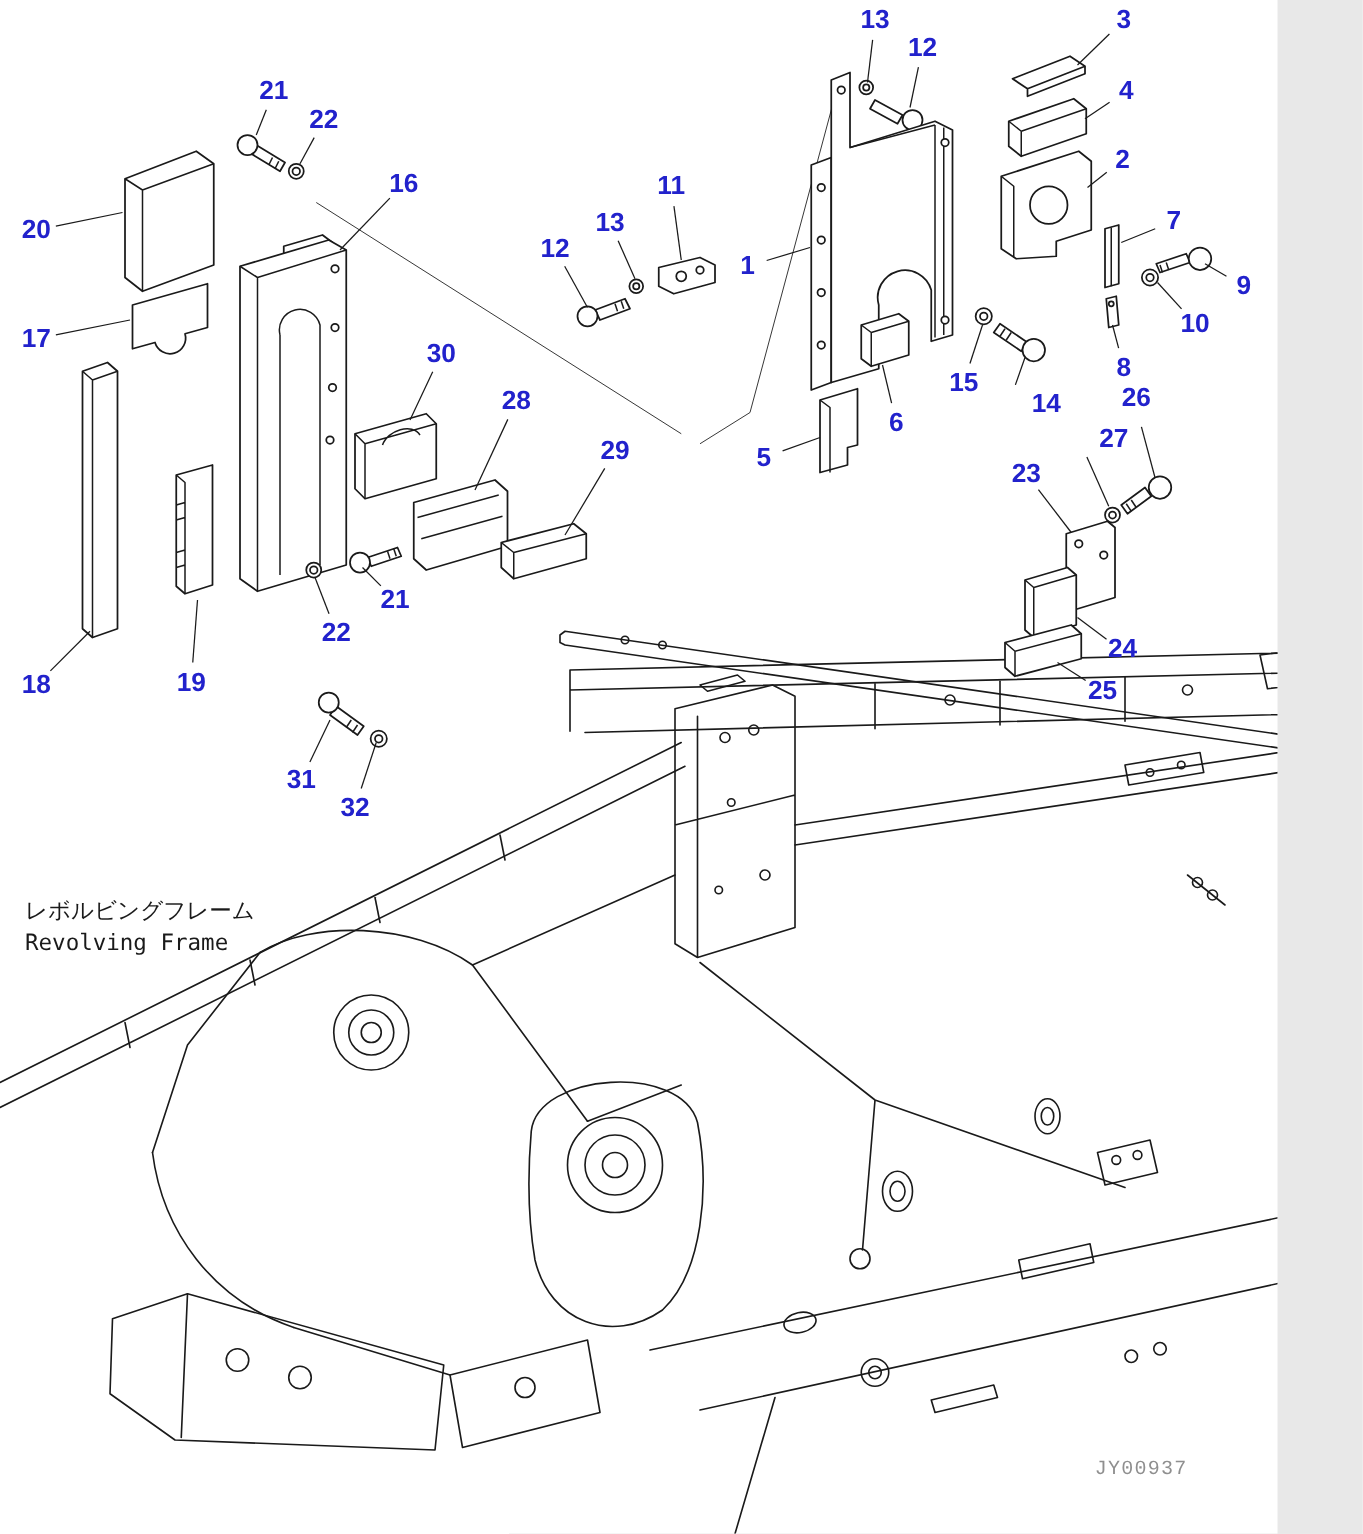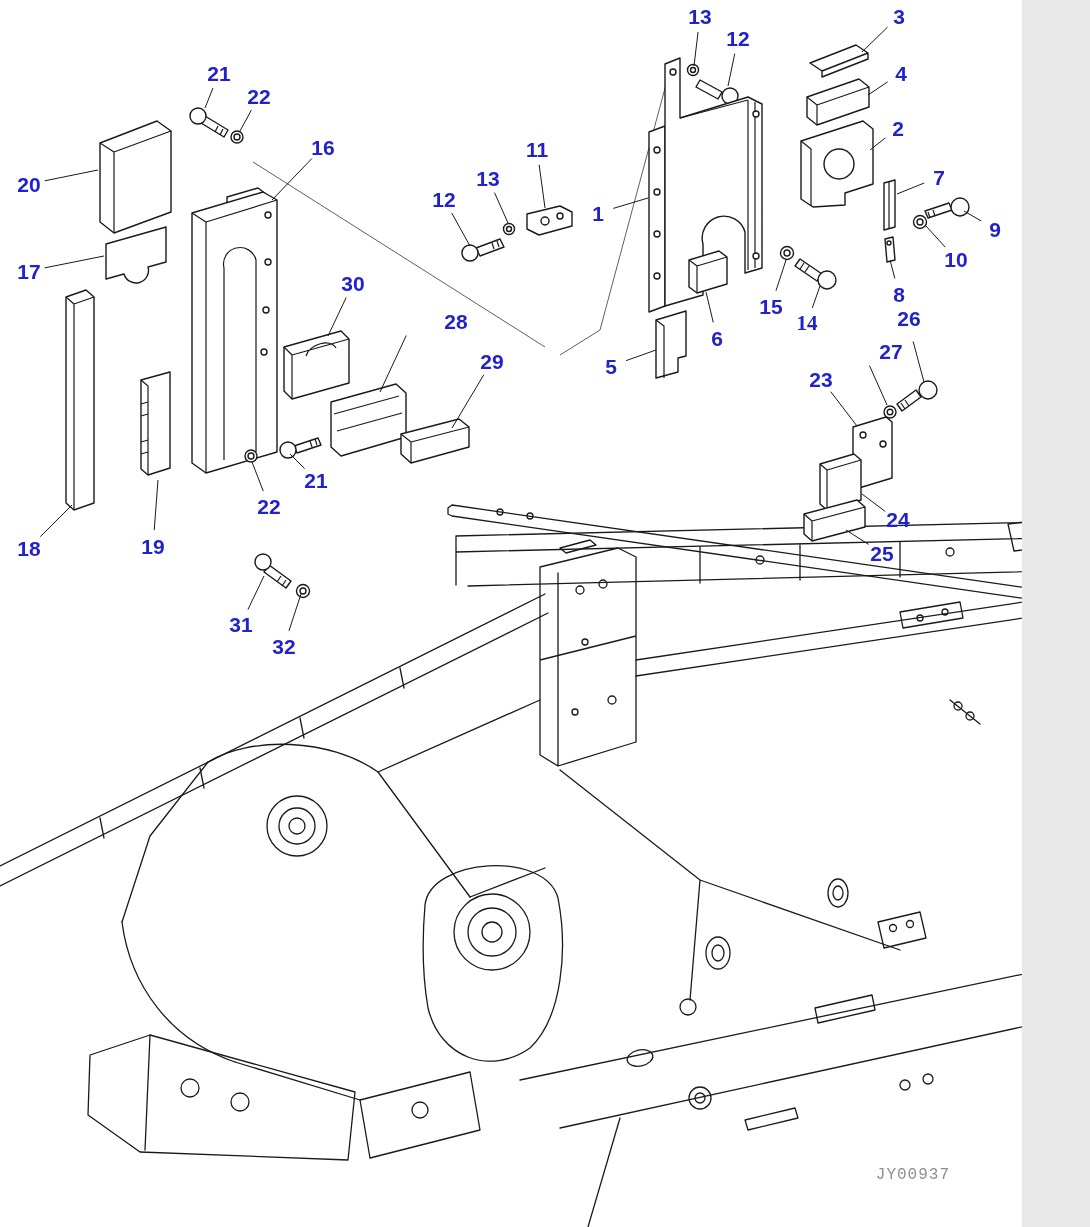--- a/index.html
+++ b/index.html
@@ -332,34 +332,38 @@
       <div class="part-label" style="left: 537px; top: 149px;">11</div>
       <div class="part-label" style="left: 488px; top: 178px;">13</div>
       <div class="part-label" style="left: 444px; top: 199px;">12</div>
       <div class="part-label" style="left: 598px; top: 213px;">1</div>
       <div class="part-label" style="left: 939px; top: 177px;">7</div>
       <div class="part-label" style="left: 995px; top: 229px;">9</div>
       <div class="part-label" style="left: 956px; top: 259px;">10</div>
       <div class="part-label" style="left: 29px; top: 271px;">17</div>
       <div class="part-label" style="left: 899px; top: 294px;">8</div>
       <div class="part-label" style="left: 771px; top: 306px;">15</div>
-      <div class="part-label" style="left: 807px; top: 323px; font-family: Liberation Serif, serif;">14</div>
+      <div class="part-label" style="left: 837px; top: 323px;">14</div>
       <div class="part-label" style="left: 353px; top: 283px;">30</div>
       <div class="part-label" style="left: 717px; top: 338px;">6</div>
-      <div class="part-label" style="left: 413px; top: 321px; margin-left: 43px;">28</div>
+      <div class="part-label" style="left: 413px; top: 321px;">28</div>
       <div class="part-label" style="left: 611px; top: 366px;">5</div>
       <div class="part-label" style="left: 909px; top: 318px;">26</div>
       <div class="part-label" style="left: 863px; top: 351px; margin-left: 28px;">27</div>
       <div class="part-label" style="left: 492px; top: 361px;">29</div>
       <div class="part-label" style="left: 821px; top: 379px;">23</div>
       <div class="part-label" style="left: 316px; top: 480px;">21</div>
       <div class="part-label" style="left: 269px; top: 506px;">22</div>
       <div class="part-label" style="left: 898px; top: 519px; text-align: center;">24</div>
       <div class="part-label" style="left: 882px; top: 553px;">25</div>
       <div class="part-label" style="left: 29px; top: 548px;">18</div>
       <div class="part-label" style="left: 153px; top: 546px;">19</div>
       <div class="part-label" style="left: 241px; top: 624px;">31</div>
       <div class="part-label" style="left: 284px; top: 646px;">32</div>
     </div>
 
+  <div class="caption">
+    <div>レボルビングフレーム</div>
+    <div>Revolving Frame</div>
+  </div>
 
   <div class="doc-code">JY00937</div>
 </div>
 
 </body></html>

